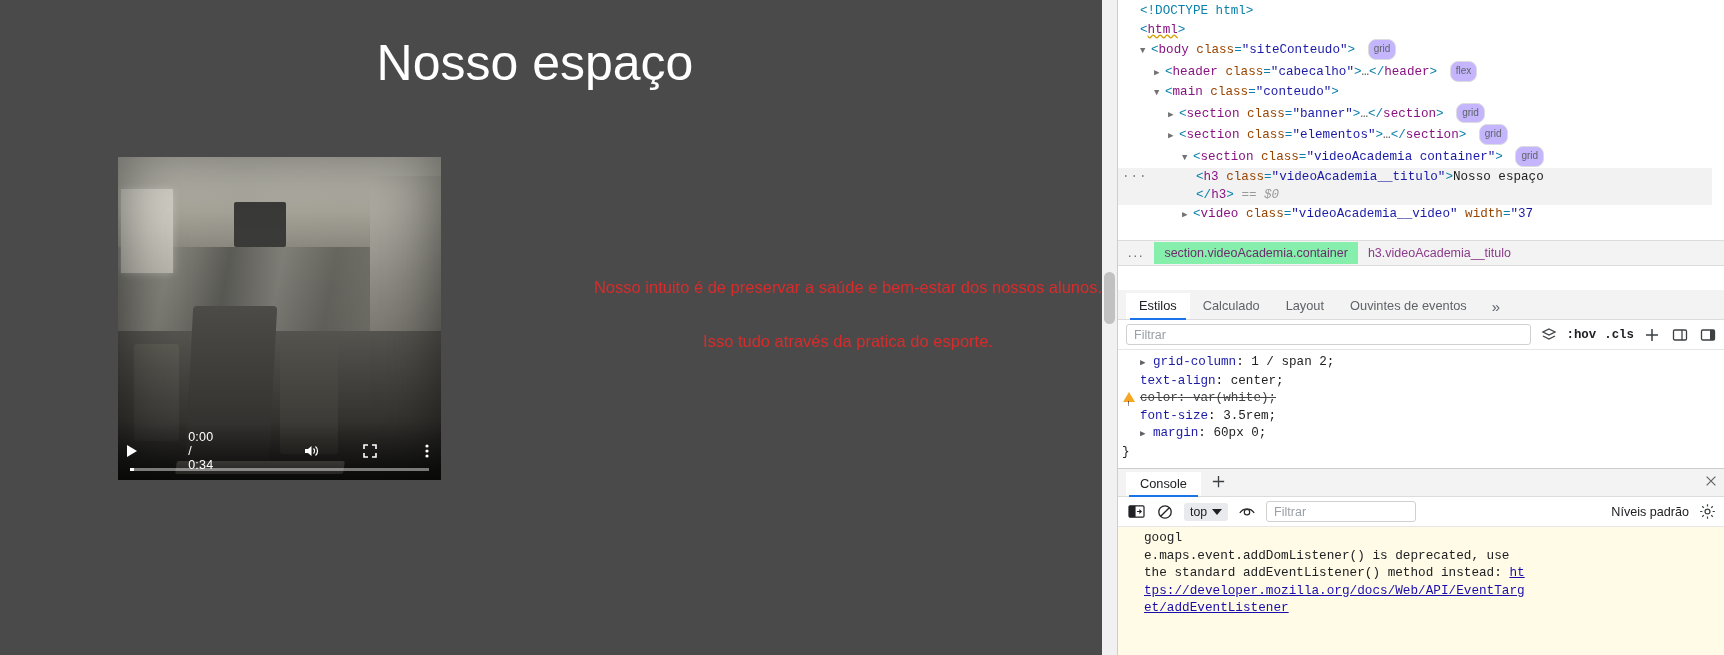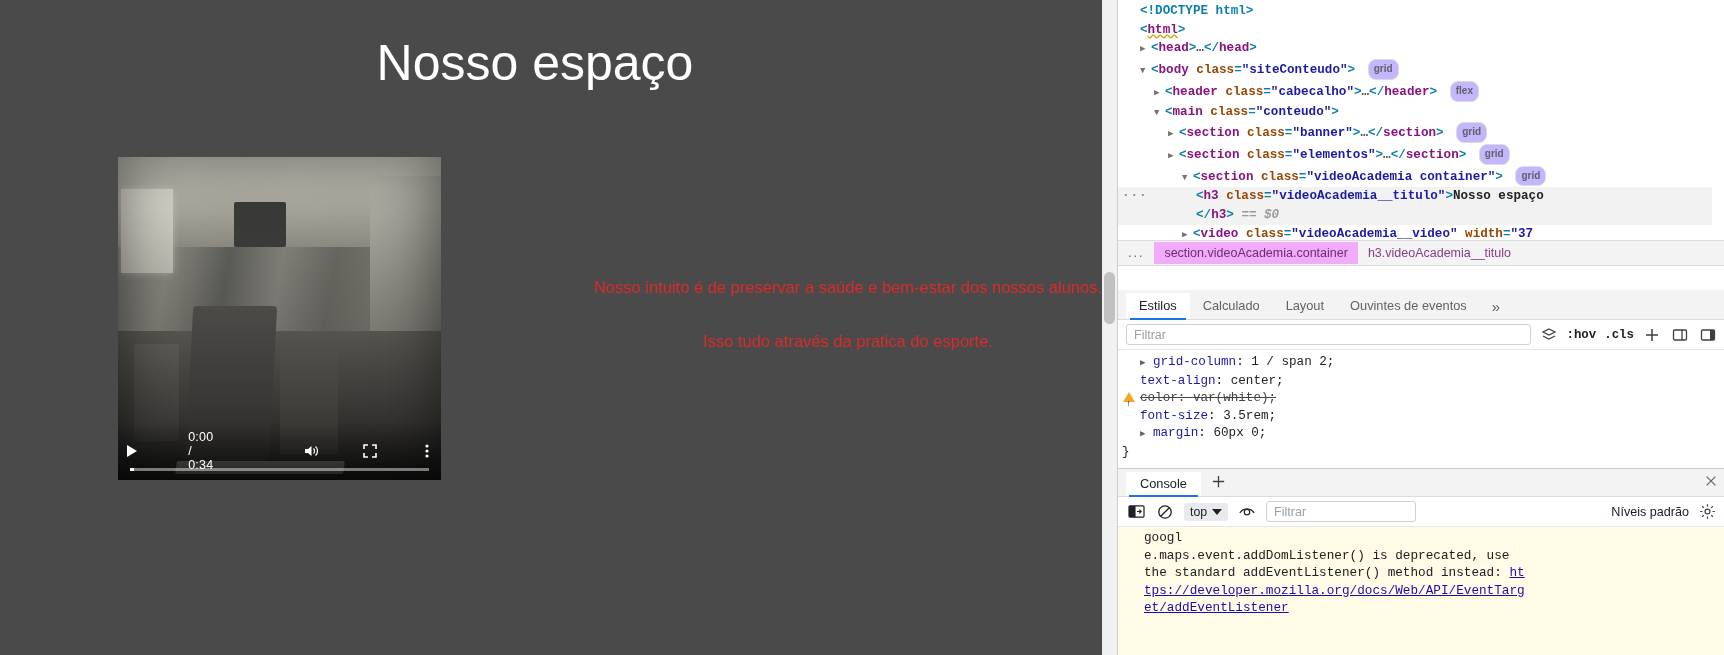--- a/index.html
+++ b/index.html
@@ -157,21 +157,20 @@
   .dom-tree {
     padding: 2px 12px 0 0;
     font-family: "Liberation Mono", monospace;
     font-size: 12.6px;
     line-height: 18.7px;
     color: #222;
     background:#fff;
     overflow: hidden;
     height: 240px;
     position: relative;
-    font-weight: bold;
   }
   .dom-row { white-space: nowrap; padding-left: 4px; position:relative; }
   .dom-row.sel { background: #f2f2f2; }
   .dom-row .gut {
     position:absolute; left:4px; top:0; width:40px; color:#888; letter-spacing:1px;
   }
   .tw { display:inline-block; width:11px; color:#727272; font-size:9px; }
   .tw.open::before { content:"\25BC"; }
   .tw.closed::before { content:"\25B6"; }
   .tag { color: #881280; }
@@ -198,21 +197,21 @@
     height:26px;
     background:#f3f3f3;
     border-top:1px solid #dcdcdc;
     border-bottom:1px solid #dcdcdc;
     font-family:"Liberation Sans",sans-serif;
     font-size:12.5px;
     overflow:hidden;
   }
   .bc-more { padding:0 10px; color:#5f6368; letter-spacing:2px; }
   .bc-item { padding:4px 10px; color:#8b3b8b; white-space:nowrap; }
-  .bc-item.active { background:#f0abfc; color:#6b2d6b; }
+  .bc-item.active { background:#86efac; color:#6b2d6b; }
   .bc-item.plain { color:#8b3b8b; }
 
   
   .st-tabs {
     display:flex; align-items:flex-end;
     height:30px;
     background:#f3f3f3;
     border-bottom:1px solid #dcdcdc;
     padding-left:8px;
     margin-top:24px;
@@ -406,23 +405,20 @@
     <div class="dom-tree">
 
       <div class="dom-row" style="padding-left:22px;">
         <span class="punct">&lt;!DOCTYPE html&gt;</span>
       </div>
 
       <div class="dom-row" style="padding-left:22px;">
         <span class="punct">&lt;</span><span class="tag squiggle">html</span><span class="punct">&gt;</span>
       </div>
 
-      <div class="dom-row" style="padding-left:22px;">
-        <span class="tw closed"></span><span class="punct">&lt;</span><span class="tag">head</span><span class="punct">&gt;</span><span class="ellip">…</span><span class="punct">&lt;/</span><span class="tag">head</span><span class="punct">&gt;</span>
-      </div>
 
       <div class="dom-row" style="padding-left:22px;">
         <span class="tw open"></span><span class="punct">&lt;</span><span class="tag">body</span>
         <span class="attr">class</span><span class="punct">=</span><span class="val">"siteConteudo"</span><span class="punct">&gt;</span>
         <span class="badge-grid">grid</span>
       </div>
 
       <div class="dom-row" style="padding-left:36px;">
         <span class="tw closed"></span><span class="punct">&lt;</span><span class="tag">header</span>
         <span class="attr">class</span><span class="punct">=</span><span class="val">"cabecalho"</span><span class="punct">&gt;</span><span class="ellip">…</span><span class="punct">&lt;/</span><span class="tag">header</span><span class="punct">&gt;</span>

